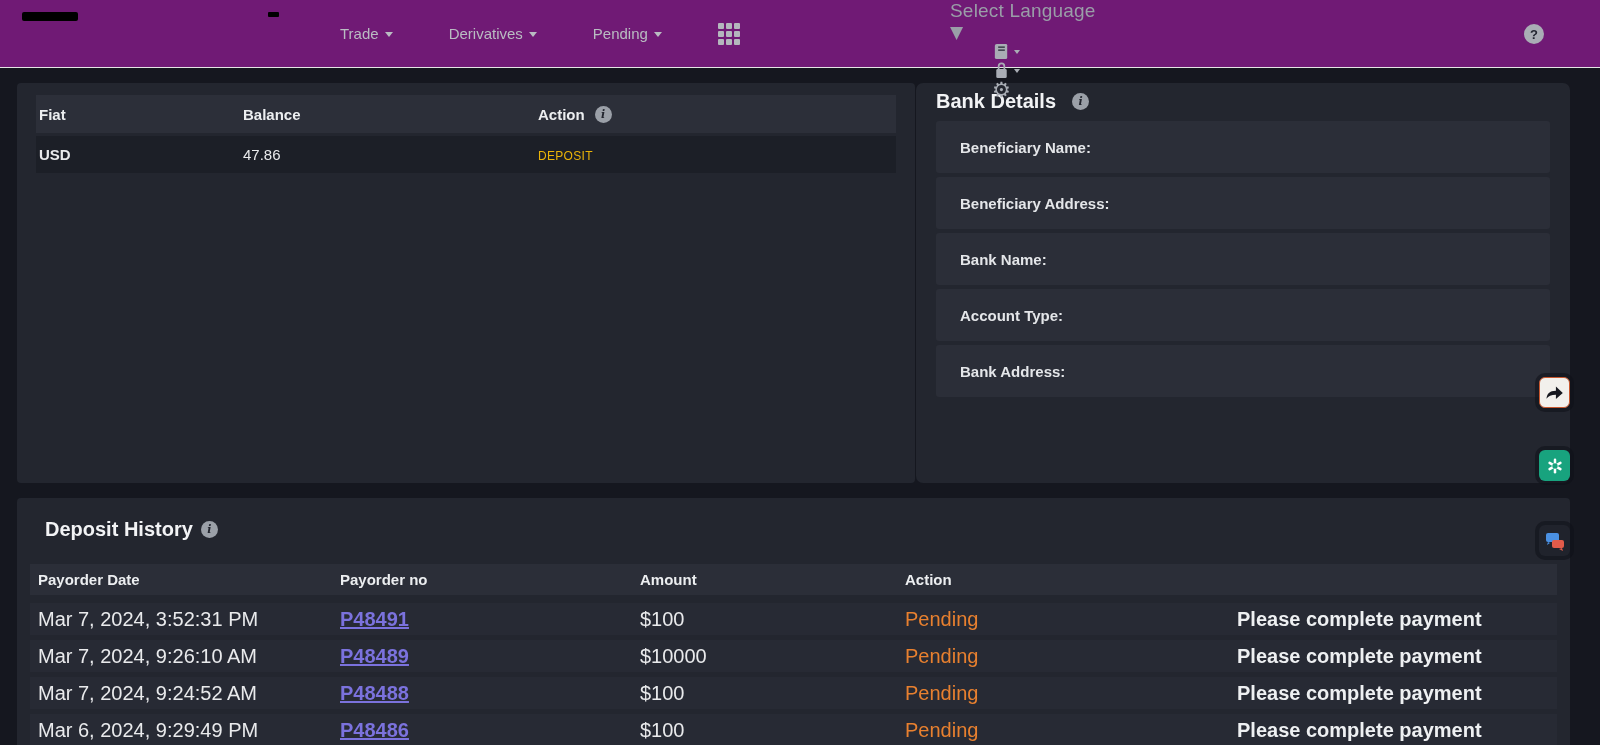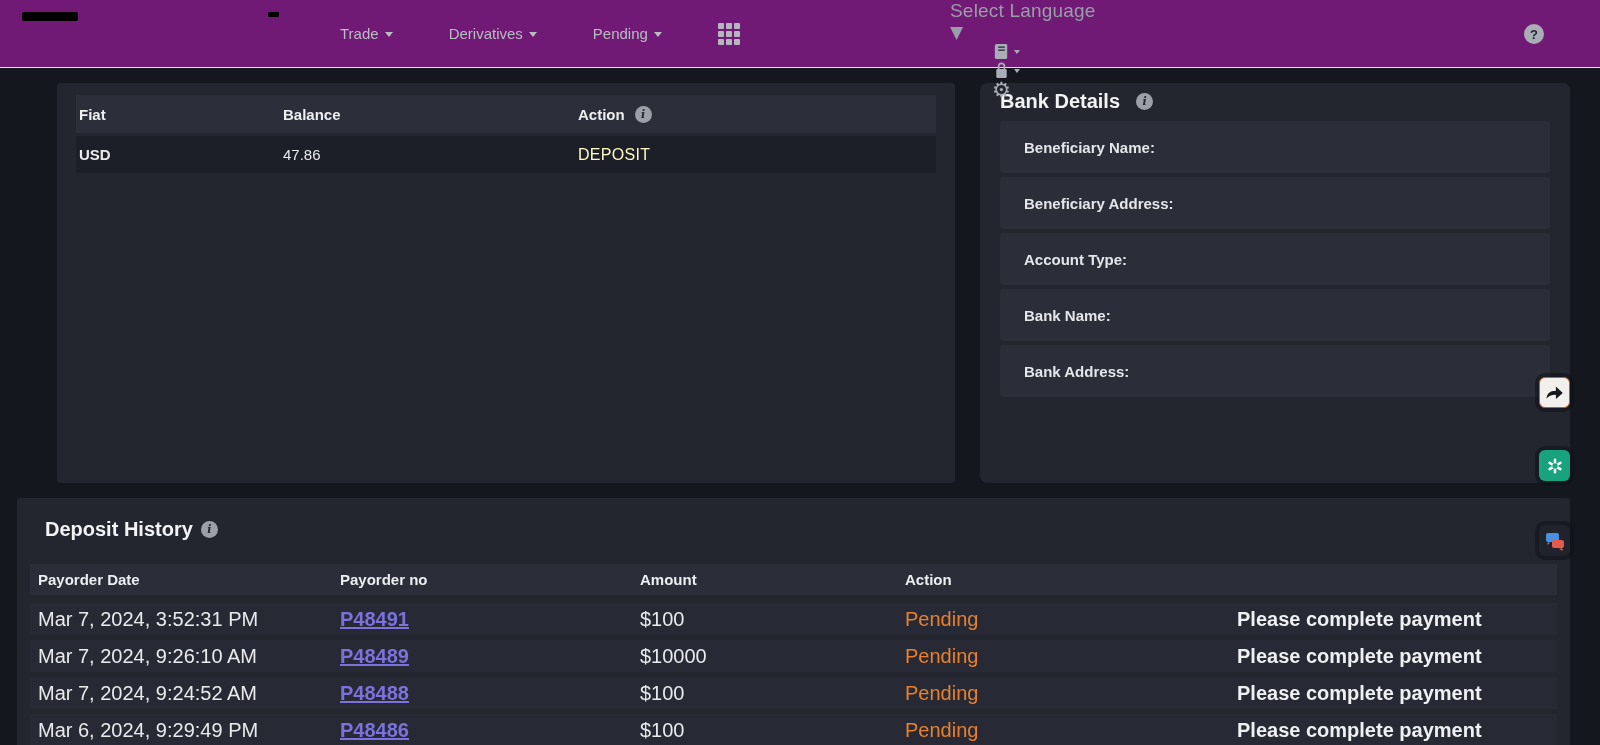--- a/index.html
+++ b/index.html
@@ -32,30 +32,30 @@
   .nav-icon { margin-left:42px; display:flex; align-items:center; gap:3px; cursor:pointer; }
   .mini-caret { width:0; height:0; border-left:3px solid transparent; border-right:3px solid transparent; border-top:4px solid #a9adb5; }
   .gear-glyph { font-family:"DejaVu Sans",sans-serif; font-size:21px; color:#a9adb5; line-height:1; }
   .help-circle {
     position:absolute; right:56px; top:24px; width:20px; height:20px; border-radius:50%;
     background:#a9adb5; color:#232632; font-size:13px; font-weight:bold;
     display:flex; align-items:center; justify-content:center; cursor:pointer;
   }
   
   .content { padding:15px 30px 0 17px; }
-  .top-row { display:flex; gap:25px; height:400px;margin-left:40px; }
+  .top-row { display:flex; gap:1px; height:400px; }
   .panel { background:#23262f; border-radius:4px; }
   
   .fiat-panel { width:898px; padding:12px 19px; }
   .fiat-grid { display:grid; grid-template-columns:204px 295px 1fr; align-items:center; }
   .fiat-head { background:#2c2f39; height:38px; font-size:15px; font-weight:bold; color:#eceef0; }
   .fiat-head > div, .fiat-row > div { padding-left:3px; }
   .fiat-row { background:#1c1f27; height:37px; margin-top:3px; font-size:15px; }
   .fiat-code { font-weight:bold; }
-  .deposit-link { color:#fef9c3; font-size:16px; font-weight:500; letter-spacing:.3px; cursor:pointer; }
+  .deposit-link { color:#eab308; font-size:12px; font-weight:500; letter-spacing:.3px; cursor:pointer; }
   .head-with-info { display:flex; align-items:center; gap:10px; }
   .info-icon {
     width:17px; height:17px; border-radius:50%; background:#9ba0a8; color:#22252e;
     font-family:"DejaVu Serif",serif; font-style:italic; font-weight:bold; font-size:11px;
     display:inline-flex; align-items:center; justify-content:center; cursor:pointer; flex:none;
   }
   
   .bank-panel { flex:1; padding:7px 20px;border-radius:7px; }
   .panel-title-row { display:flex; align-items:center; gap:16px; margin-bottom:8px; }
   .panel-title { font-size:20px; font-weight:bold; color:#f2f3f5; }
@@ -161,22 +161,22 @@
       </div>
     </section>
 
     <section class="panel bank-panel">
       <div class="panel-title-row">
         <span class="panel-title">Bank Details</span>
         <span class="info-icon">i</span>
       </div>
       <div class="bank-field">Beneficiary Name:</div>
       <div class="bank-field">Beneficiary Address:</div>
+      <div class="bank-field">Bank Name:</div>
       <div class="bank-field">Account Type:</div>
-      <div class="bank-field">Bank Name:</div>
       <div class="bank-field">Bank Address:</div>
     </section>
   </div>
 
   <section class="panel history-panel">
     <div class="history-title-row">
       <span class="panel-title">Deposit History</span>
       <span class="info-icon">i</span>
     </div>
 

